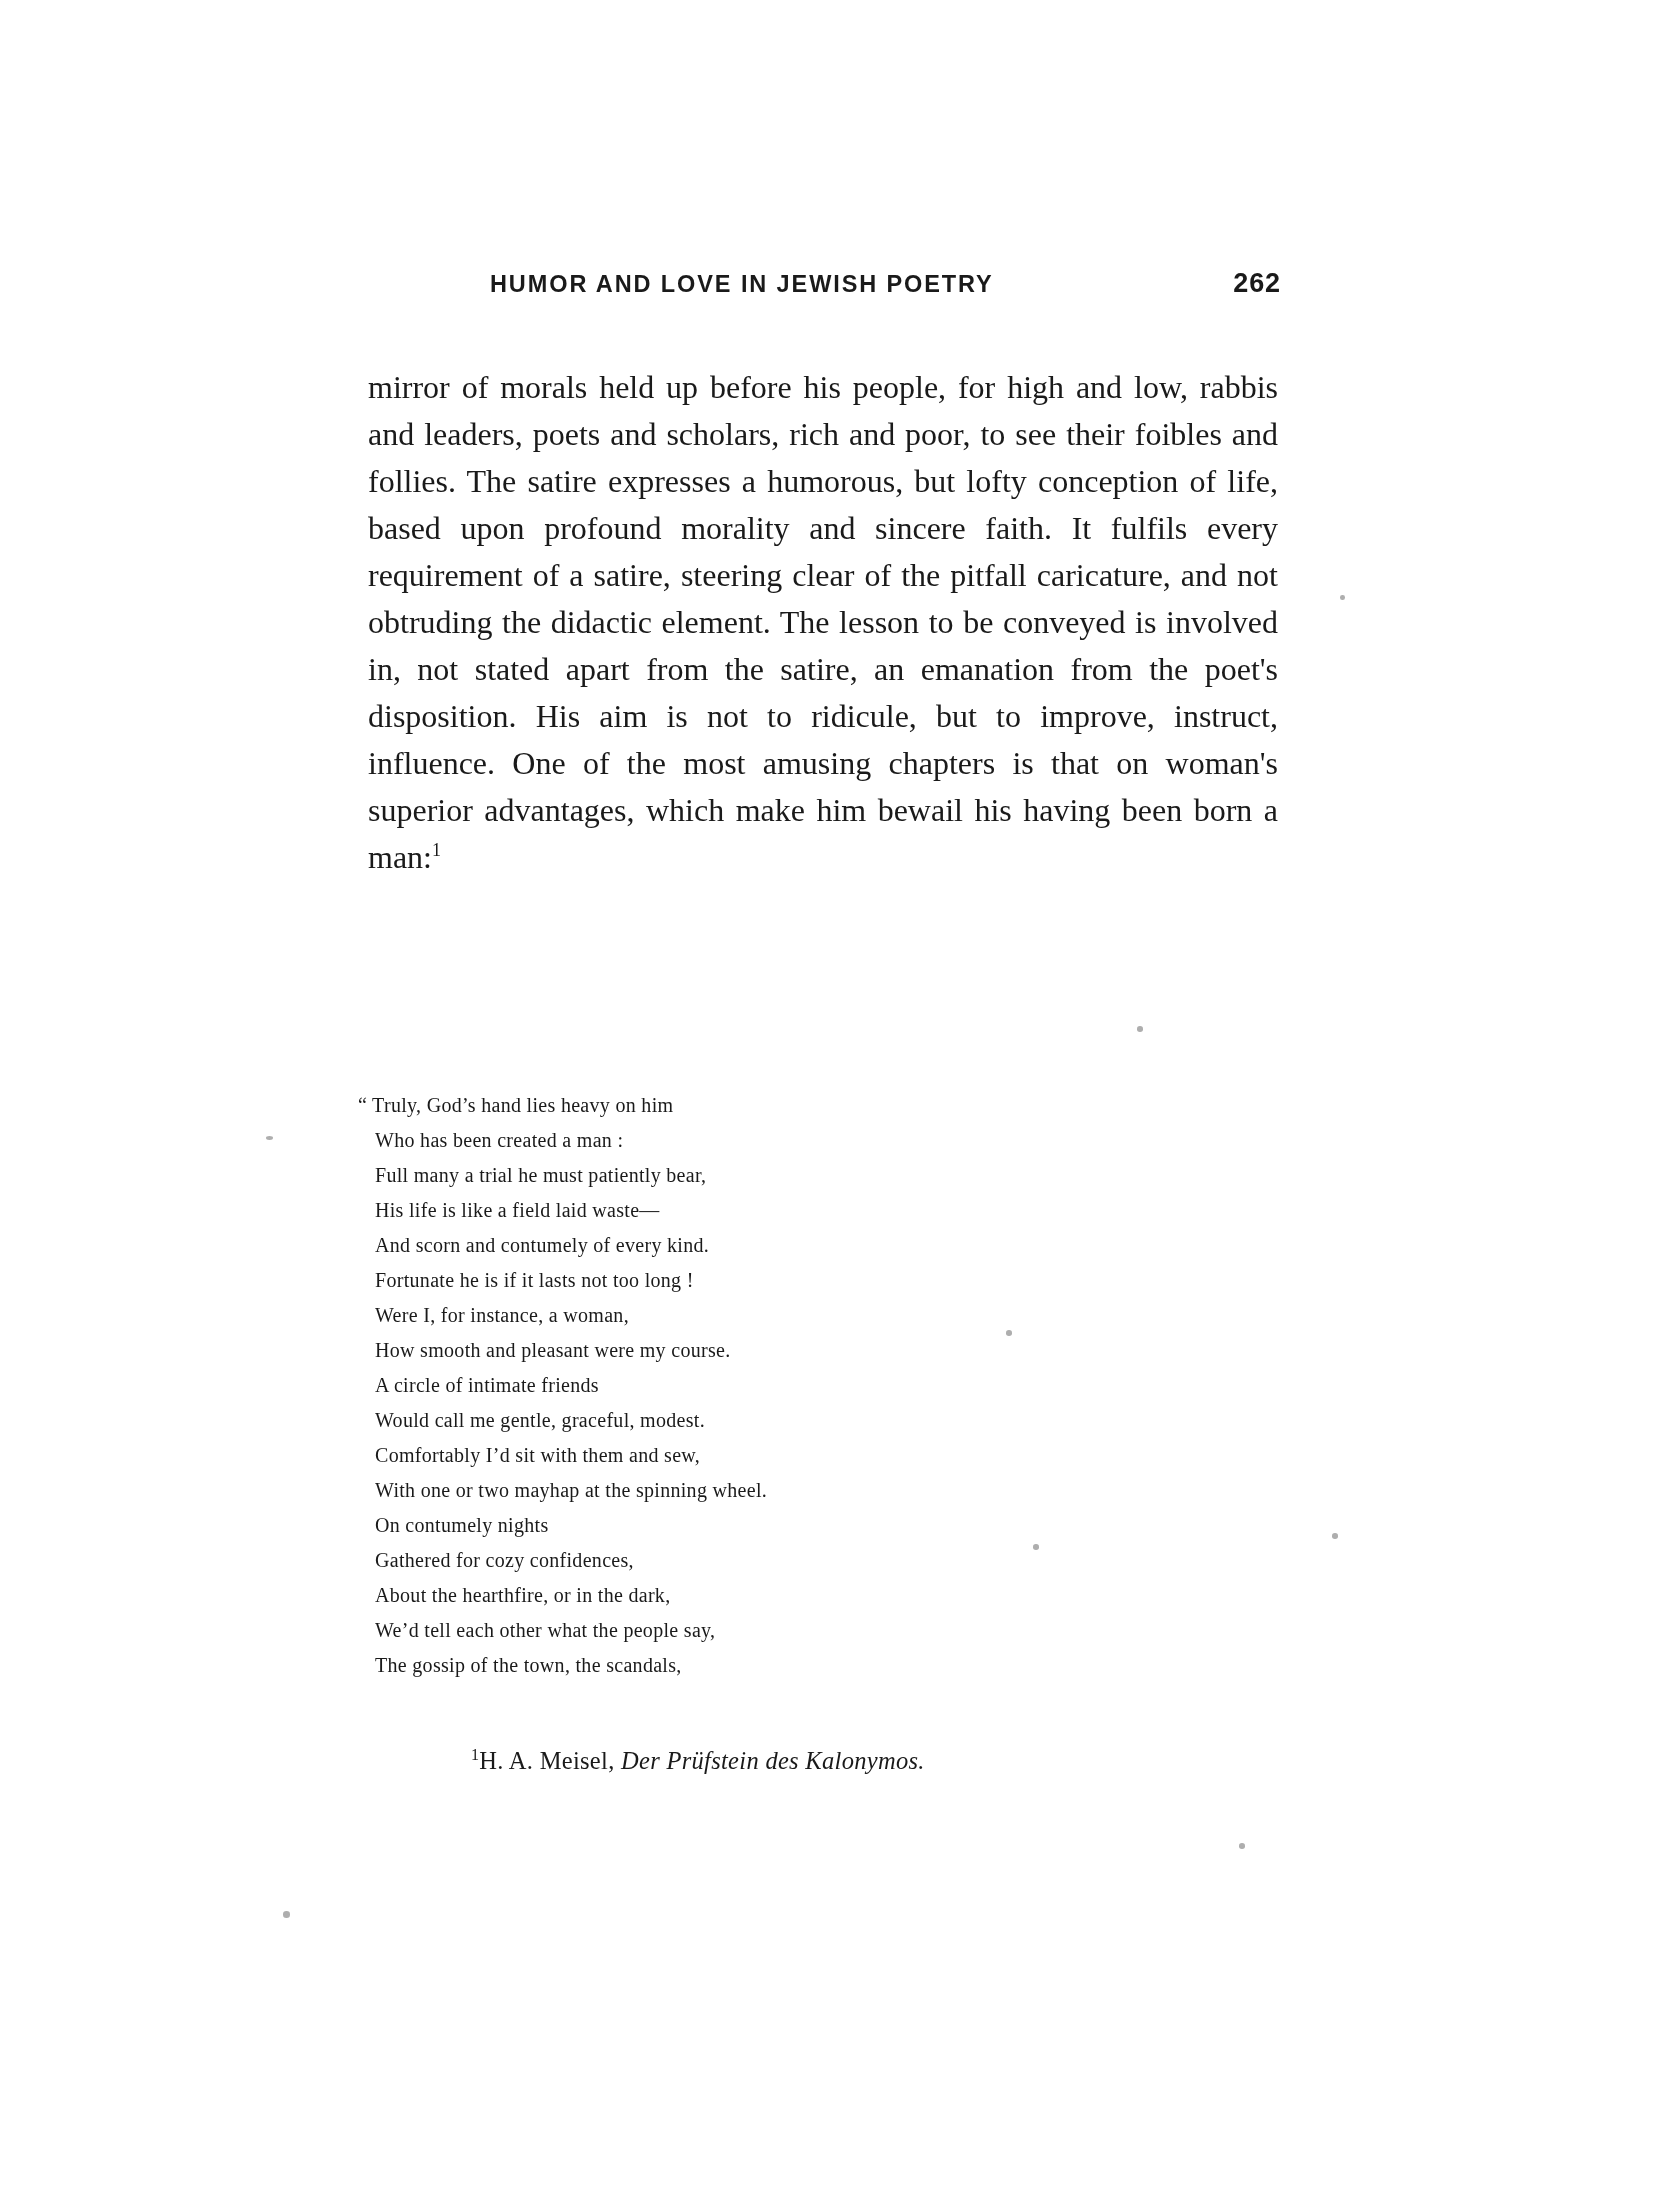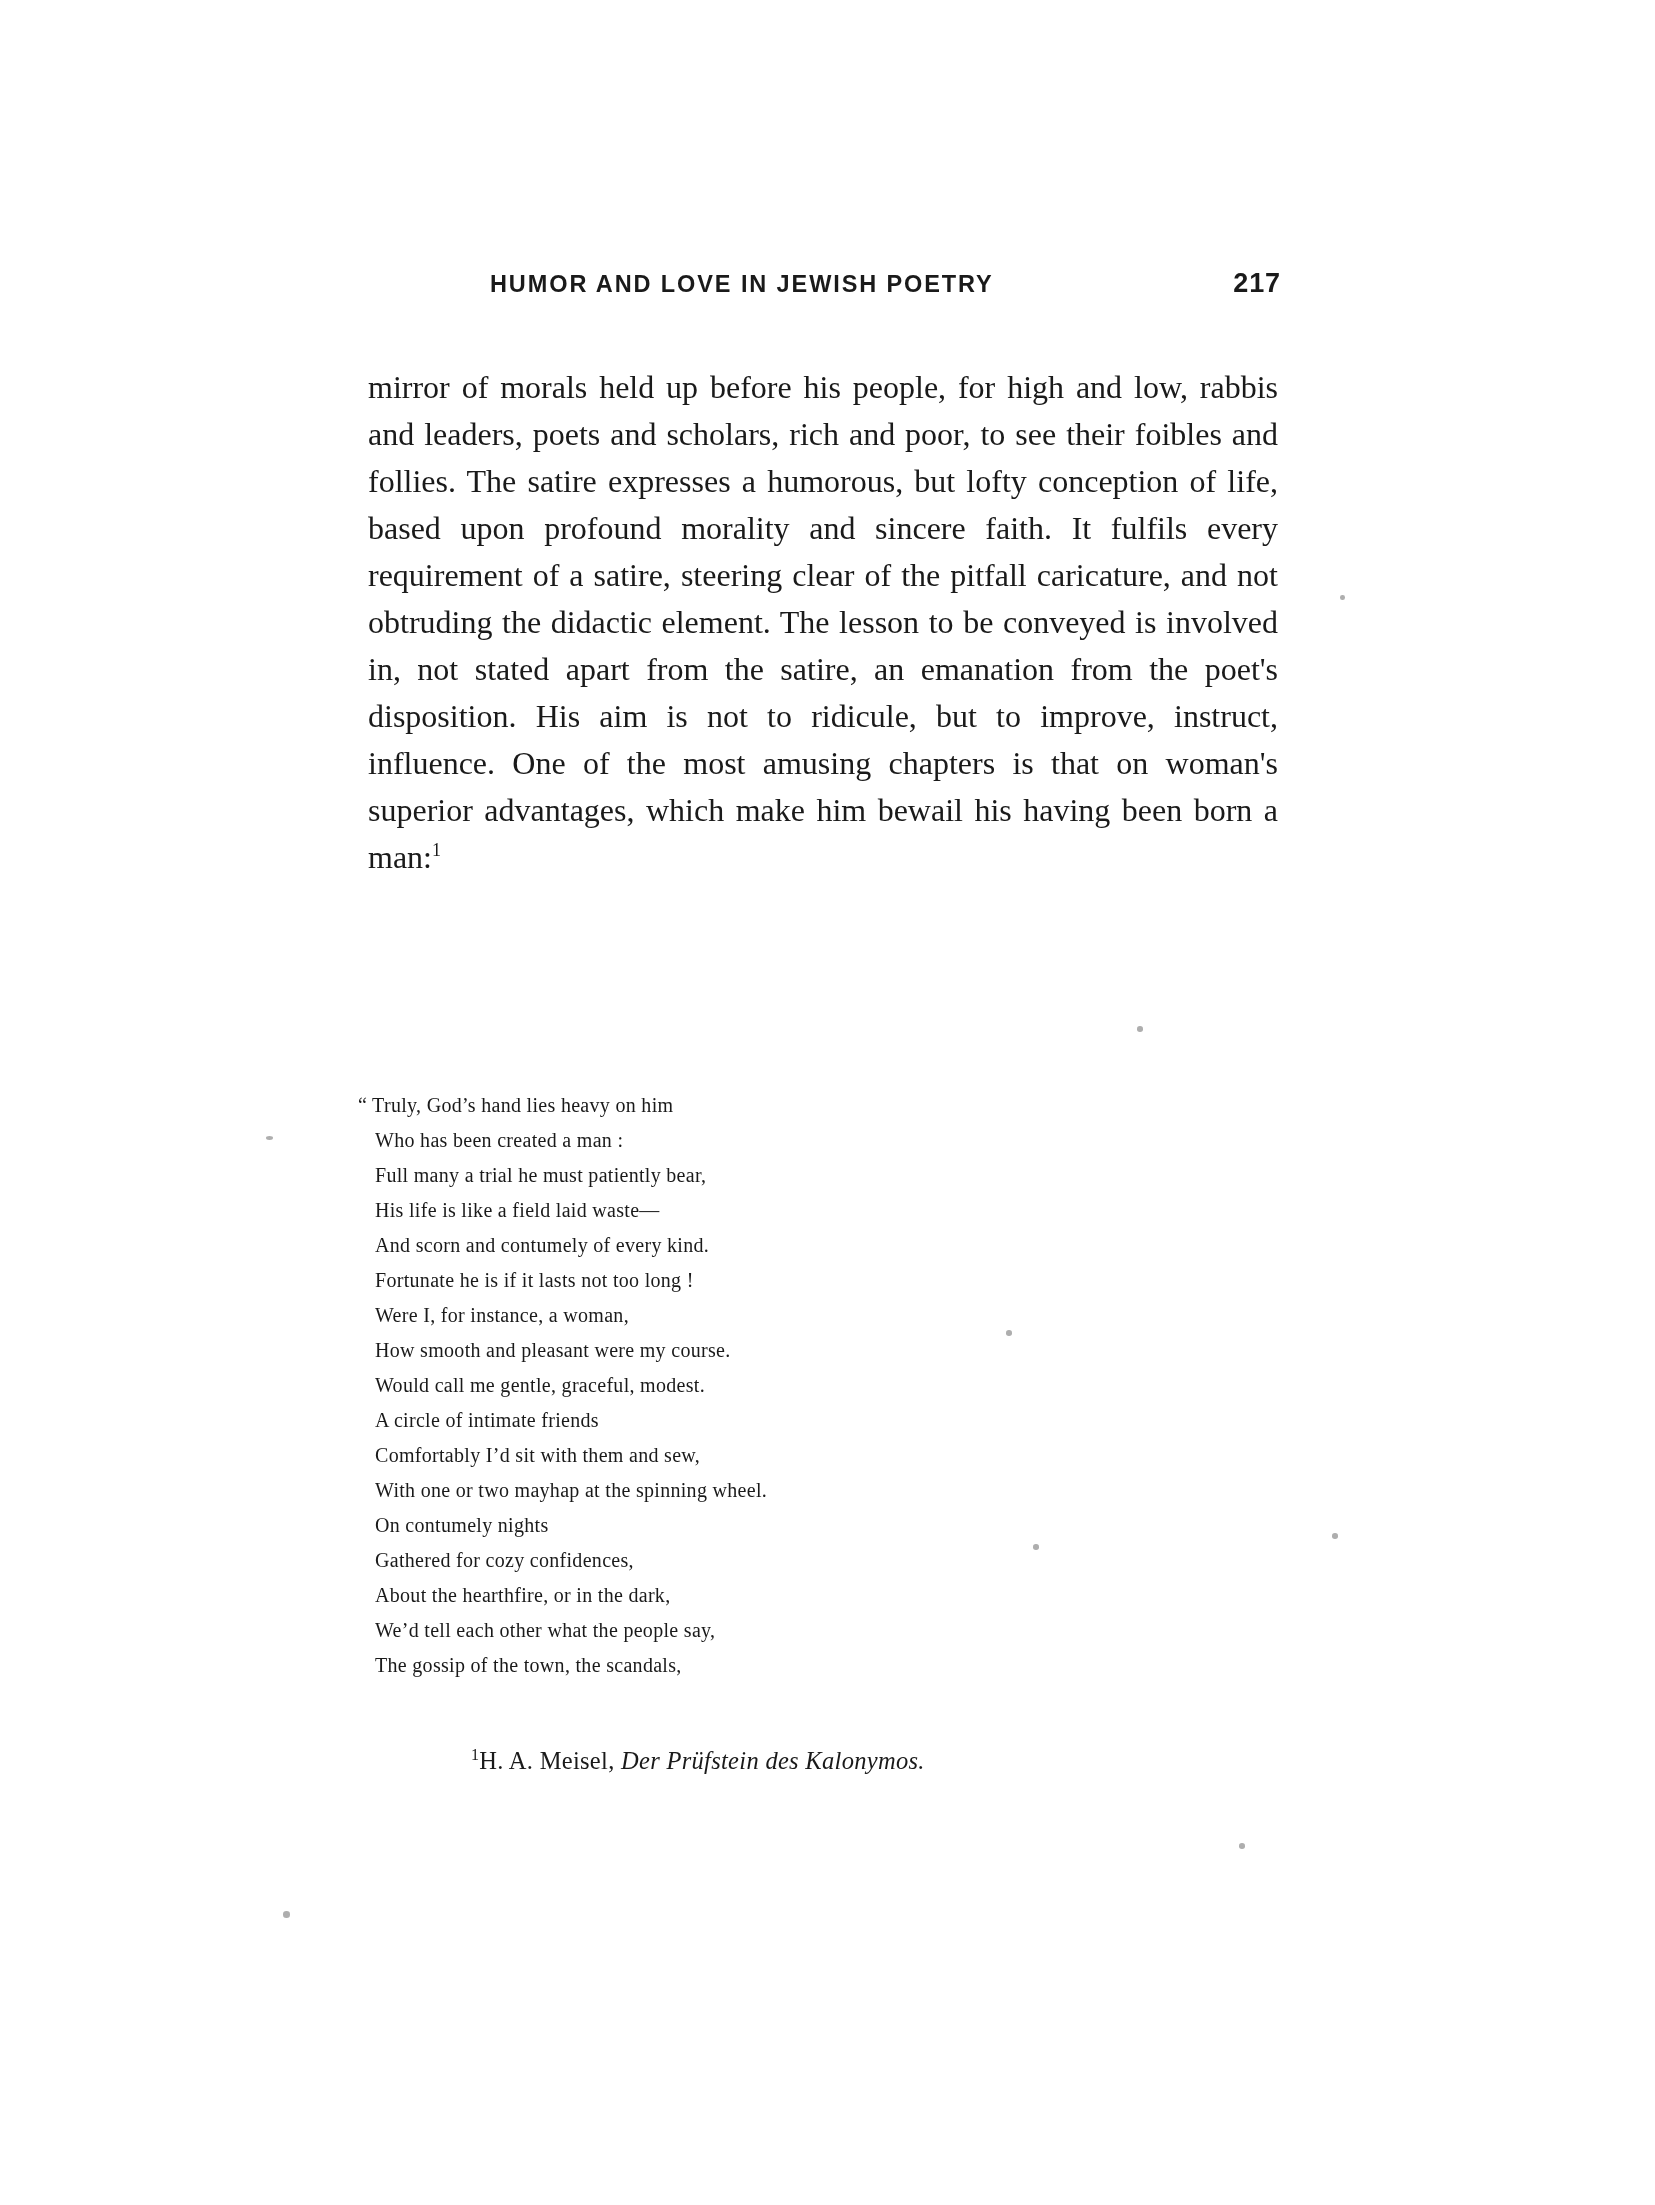--- a/index.html
+++ b/index.html
@@ -103,38 +103,38 @@
     opacity: 0.55;
   }
 </style>
 </head>
 <body>
 
 <div class="page">
 
   <div class="header">
     <span class="header-title">HUMOR AND LOVE IN JEWISH POETRY</span>
-    <span class="header-page">217</span>
+    <span class="header-page">262</span>
   </div>
 
   <div class="body-text">
     <p><span>mirror of morals held up before his people, for high and low, rabbis and leaders, poets and scholars, rich and poor, to see their foibles and follies.   The satire expresses a humorous, but lofty conception of life, based upon profound morality and sincere faith.   It fulfils every requirement of a satire, steering clear of the pitfall caricature, and not obtruding the didactic element. The lesson to be conveyed is involved in, not stated apart from the satire, an emanation from the poet's disposition.   His aim is not to ridicule, but to improve, instruct, influence.   One of the most amusing chapters is that on woman's superior advantages, which make him bewail his having been born a man:</span><sup>1</sup></p>
   </div>
 
   <div class="poem">
     <div class="line first">“ Truly, God’s hand lies heavy on him</div>
     <div class="line">Who has been created a man :</div>
     <div class="line">Full many a trial he must patiently bear,</div>
     <div class="line">His life is like a field laid waste—</div>
     <div class="line">And scorn and contumely of every kind.</div>
     <div class="line">Fortunate he is if it lasts not too long !</div>
     <div class="line">Were I, for instance, a woman,</div>
     <div class="line">How smooth and pleasant were my course.</div>
+    <div class="line">A circle of intimate friends</div>
     <div class="line">Would call me gentle, graceful, modest.</div>
-    <div class="line">A circle of intimate friends</div>
     <div class="line">Comfortably I’d sit with them and sew,</div>
     <div class="line">With one or two mayhap at the spinning wheel.</div>
     <div class="line">On contumely nights</div>
     <div class="line">Gathered for cozy confidences,</div>
     <div class="line">About the hearthfire, or in the dark,</div>
     <div class="line">We’d tell each other what the people say,</div>
     <div class="line">The gossip of the town, the scandals,</div>
   </div>
 
   <div class="footnote">

